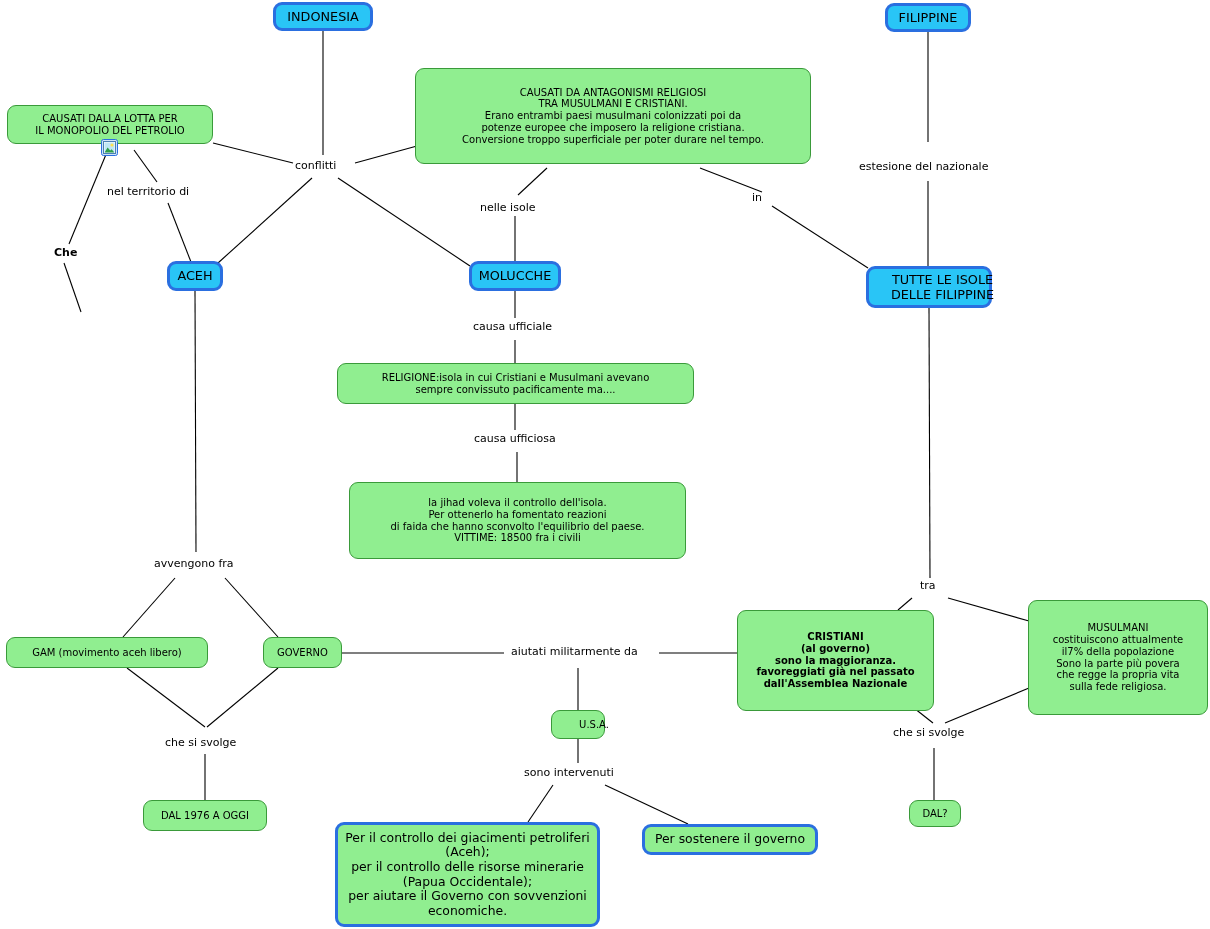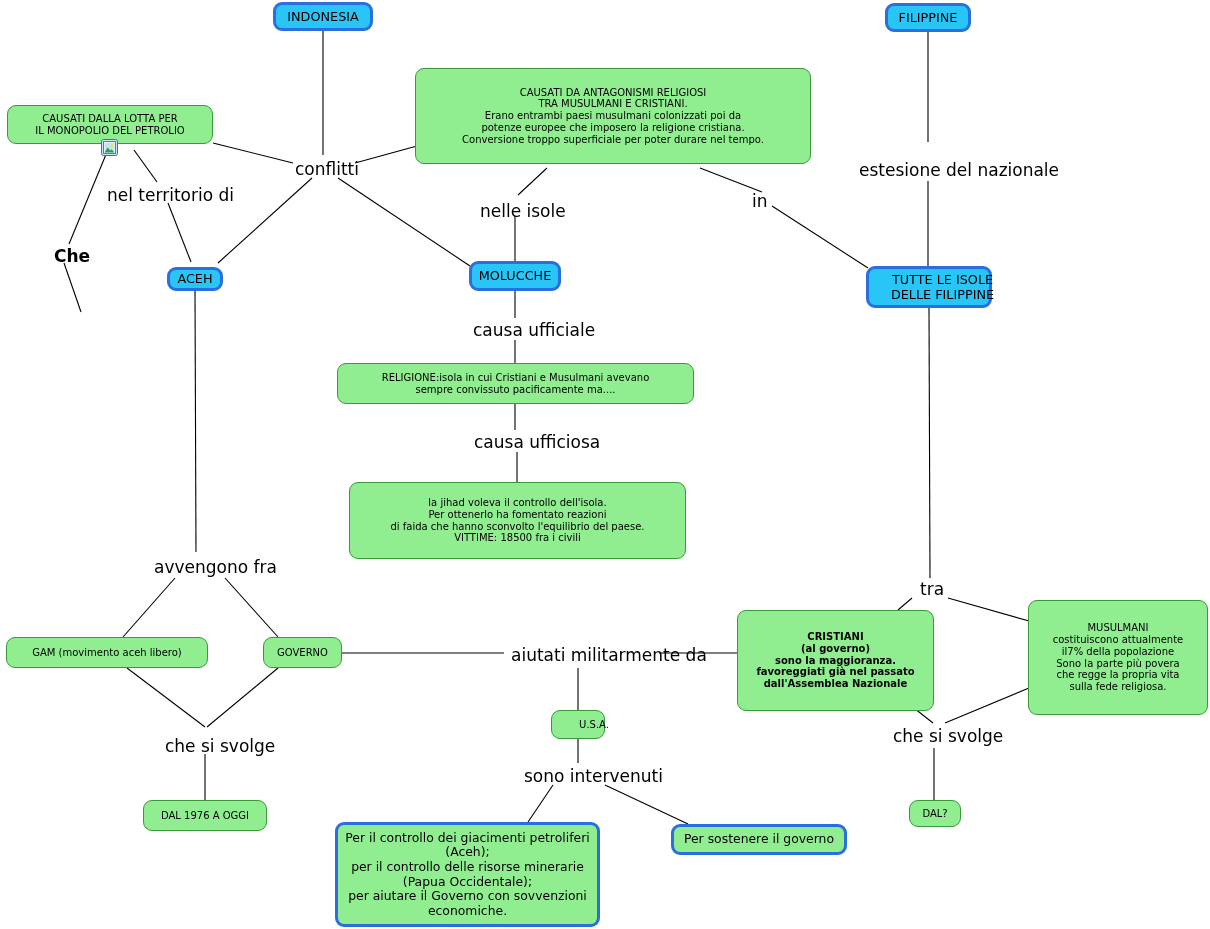--- a/index.html
+++ b/index.html
@@ -48,21 +48,21 @@
   }
   .node-greenblue {
     background: #90ee90;
     border: 3px solid #2a6fe0;
     border-radius: 9px;
     font-size: 12.4px;
   }
   .link-label {
     position: absolute;
     color: #000000;
-    font-size: 17px;
+    font-size: 11px;
     white-space: pre;
     background: transparent;
     z-index: 6;
     line-height: 1.1;
   }
   .attach-icon {
     position: absolute;
     width: 17px;
     height: 17px;
     z-index: 8;
@@ -153,21 +153,21 @@
   </svg>
 
   <div class="node node-blue" style="left:273px; top:2px; width:100px; height:29px;">
     <span>INDONESIA</span>
   </div>
 
   <div class="node node-blue" style="left:885px; top:3px; width:86px; height:29px;">
     <span>FILIPPINE</span>
   </div>
 
-  <div class="node node-blue" style="left:167px; top:267px; width:56px; height:24px;">
+  <div class="node node-blue" style="left:167px; top:261px; width:56px; height:30px;">
     <span>ACEH</span>
   </div>
 
   <div class="node node-blue" style="left:469px; top:261px; width:92px; height:30px;">
     <span>MOLUCCHE</span>
   </div>
 
   <div class="node node-blue" style="left:866px; top:266px; width:126px; height:42px;padding-left:27px;">
     <span>TUTTE LE ISOLE
 DELLE FILIPPINE</span>
@@ -225,21 +225,21 @@
 
   <div class="node node-greenblue" style="left:335px; top:822px; width:265px; height:105px;">
     <span>Per il controllo dei giacimenti petroliferi
 (Aceh);
 per il controllo delle risorse minerarie
 (Papua Occidentale);
 per aiutare il Governo con sovvenzioni
 economiche.</span>
   </div>
 
-  <div class="node node-greenblue" style="left:671px; top:824px; width:176px; height:31px;">
+  <div class="node node-greenblue" style="left:642px; top:824px; width:176px; height:31px;">
     <span>Per sostenere il governo</span>
   </div>
 
   <div class="node node-green" style="left:737px; top:610px; width:197px; height:101px;font-weight:bold;">
     <span>CRISTIANI
 (al governo)
 sono la maggioranza.
 favoreggiati già nel passato
 dall'Assemblea Nazionale</span>
   </div>

